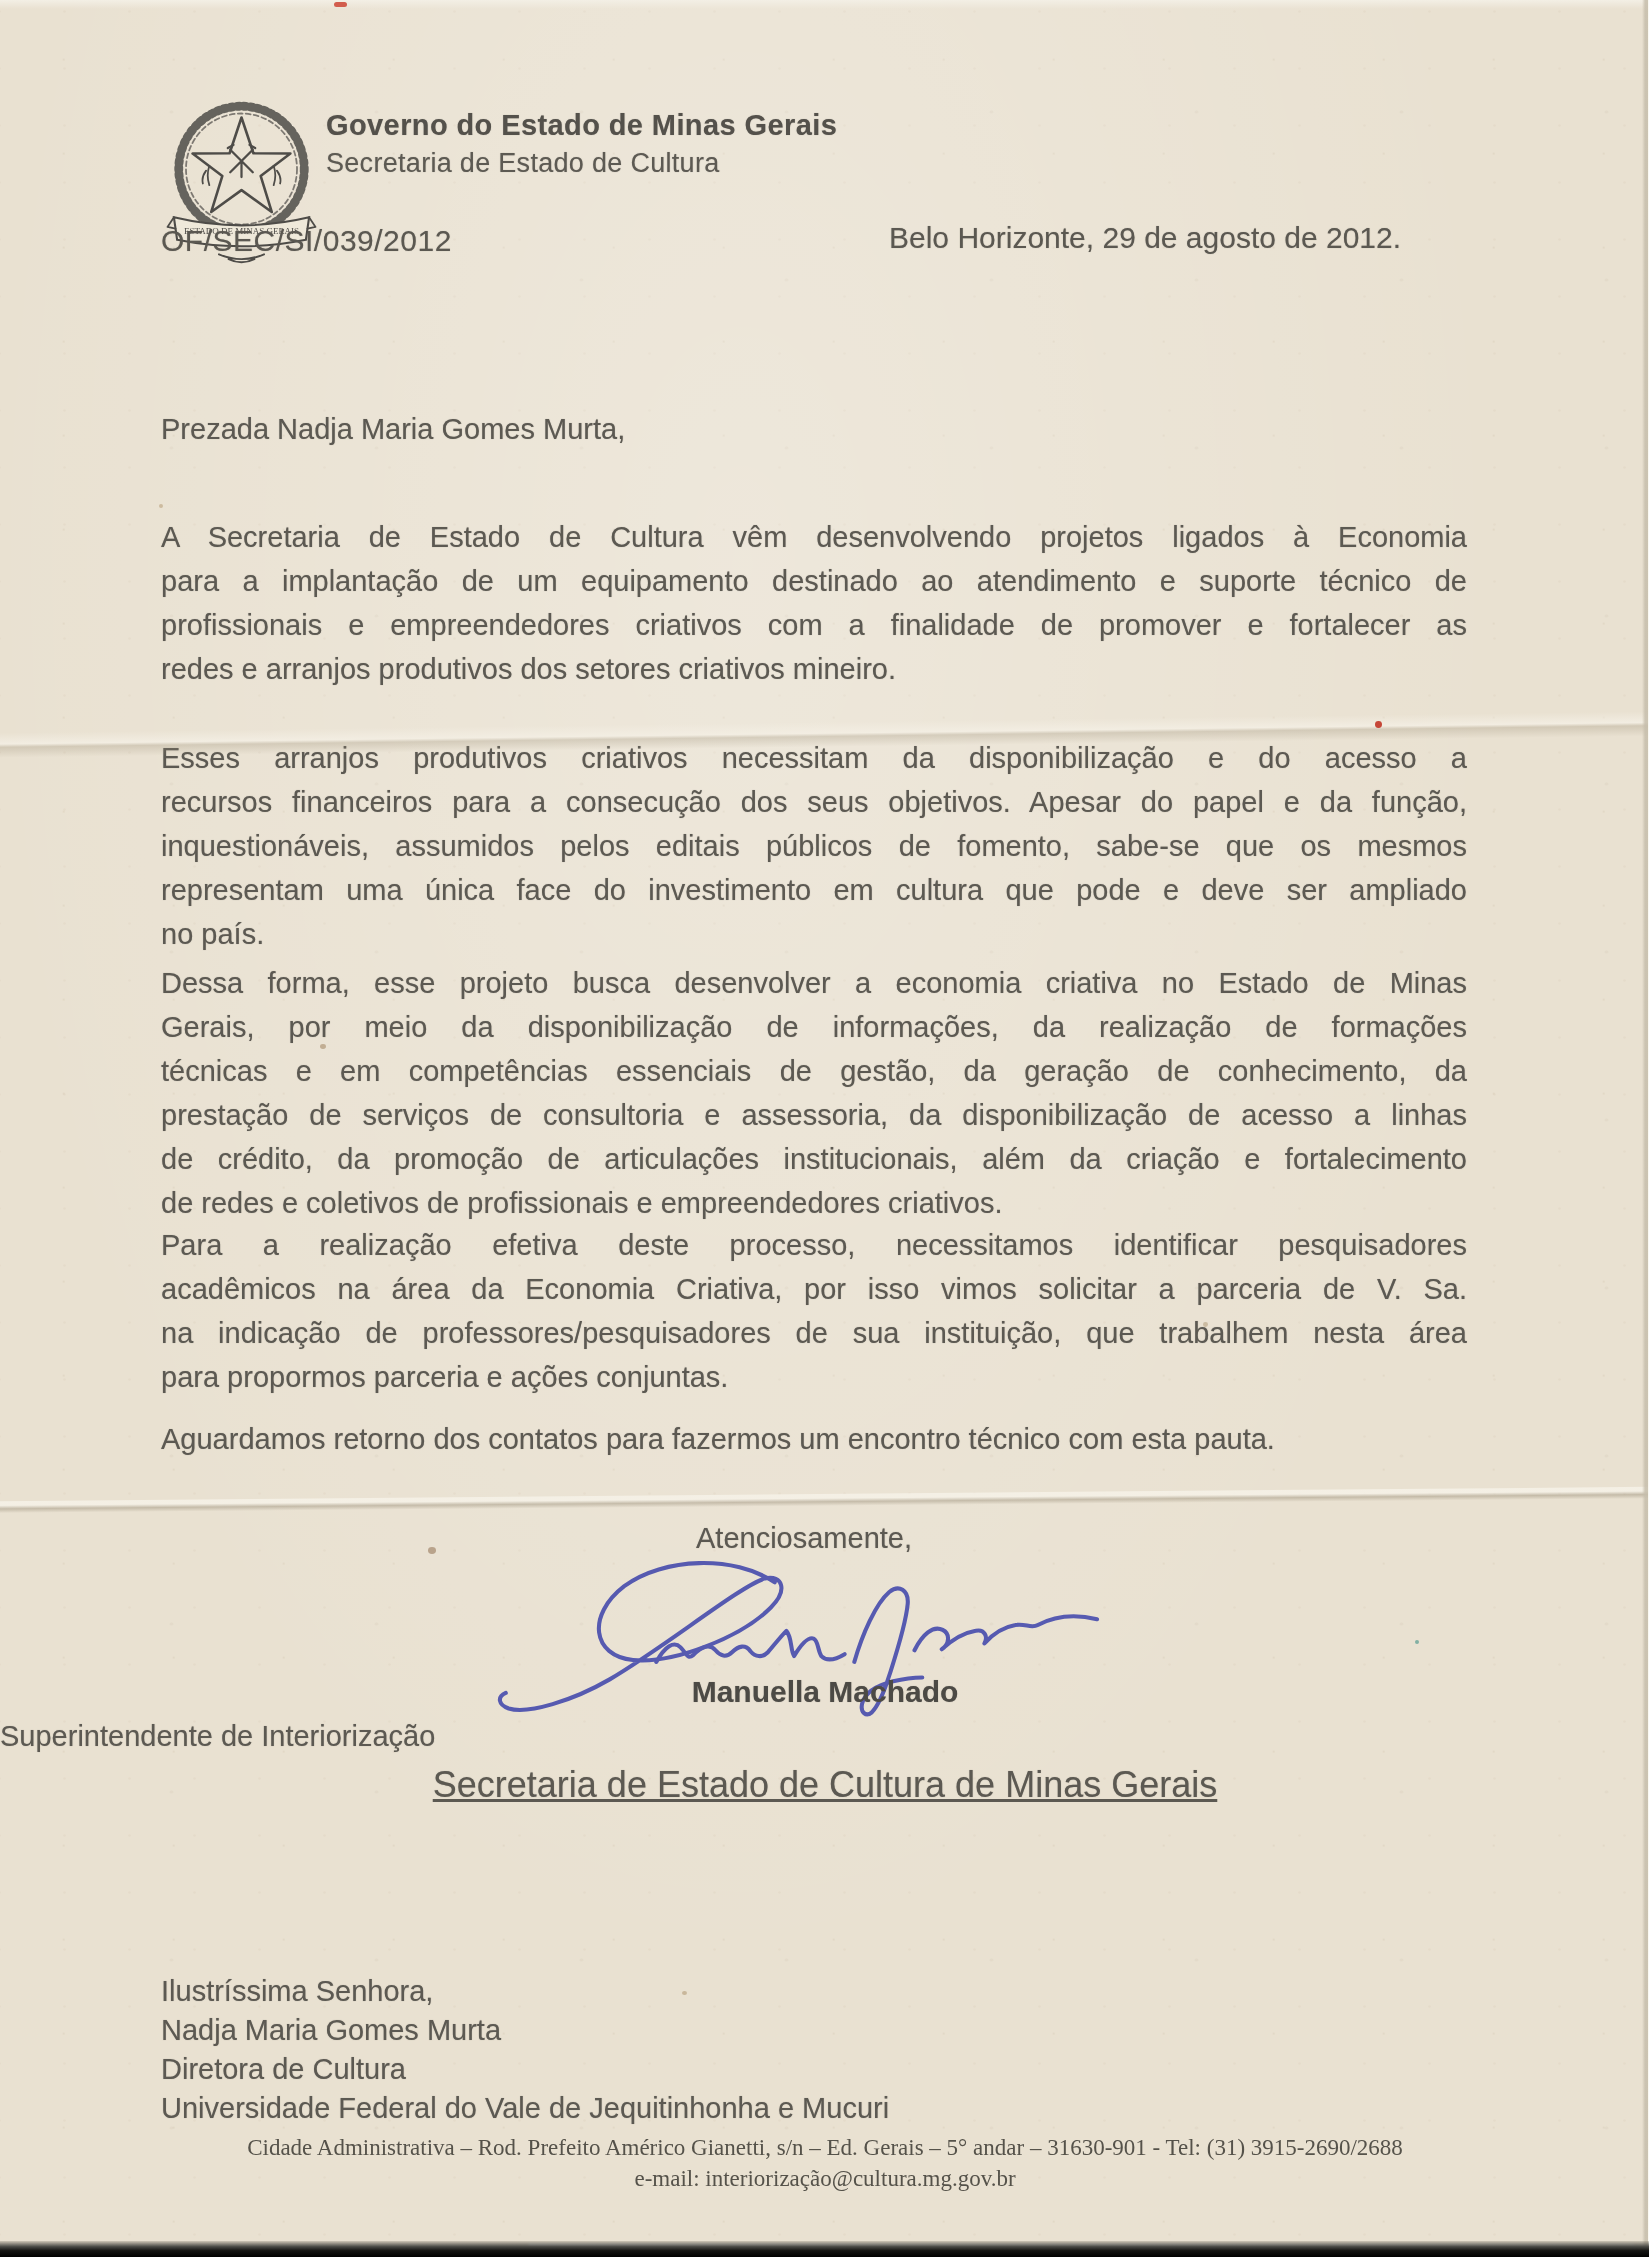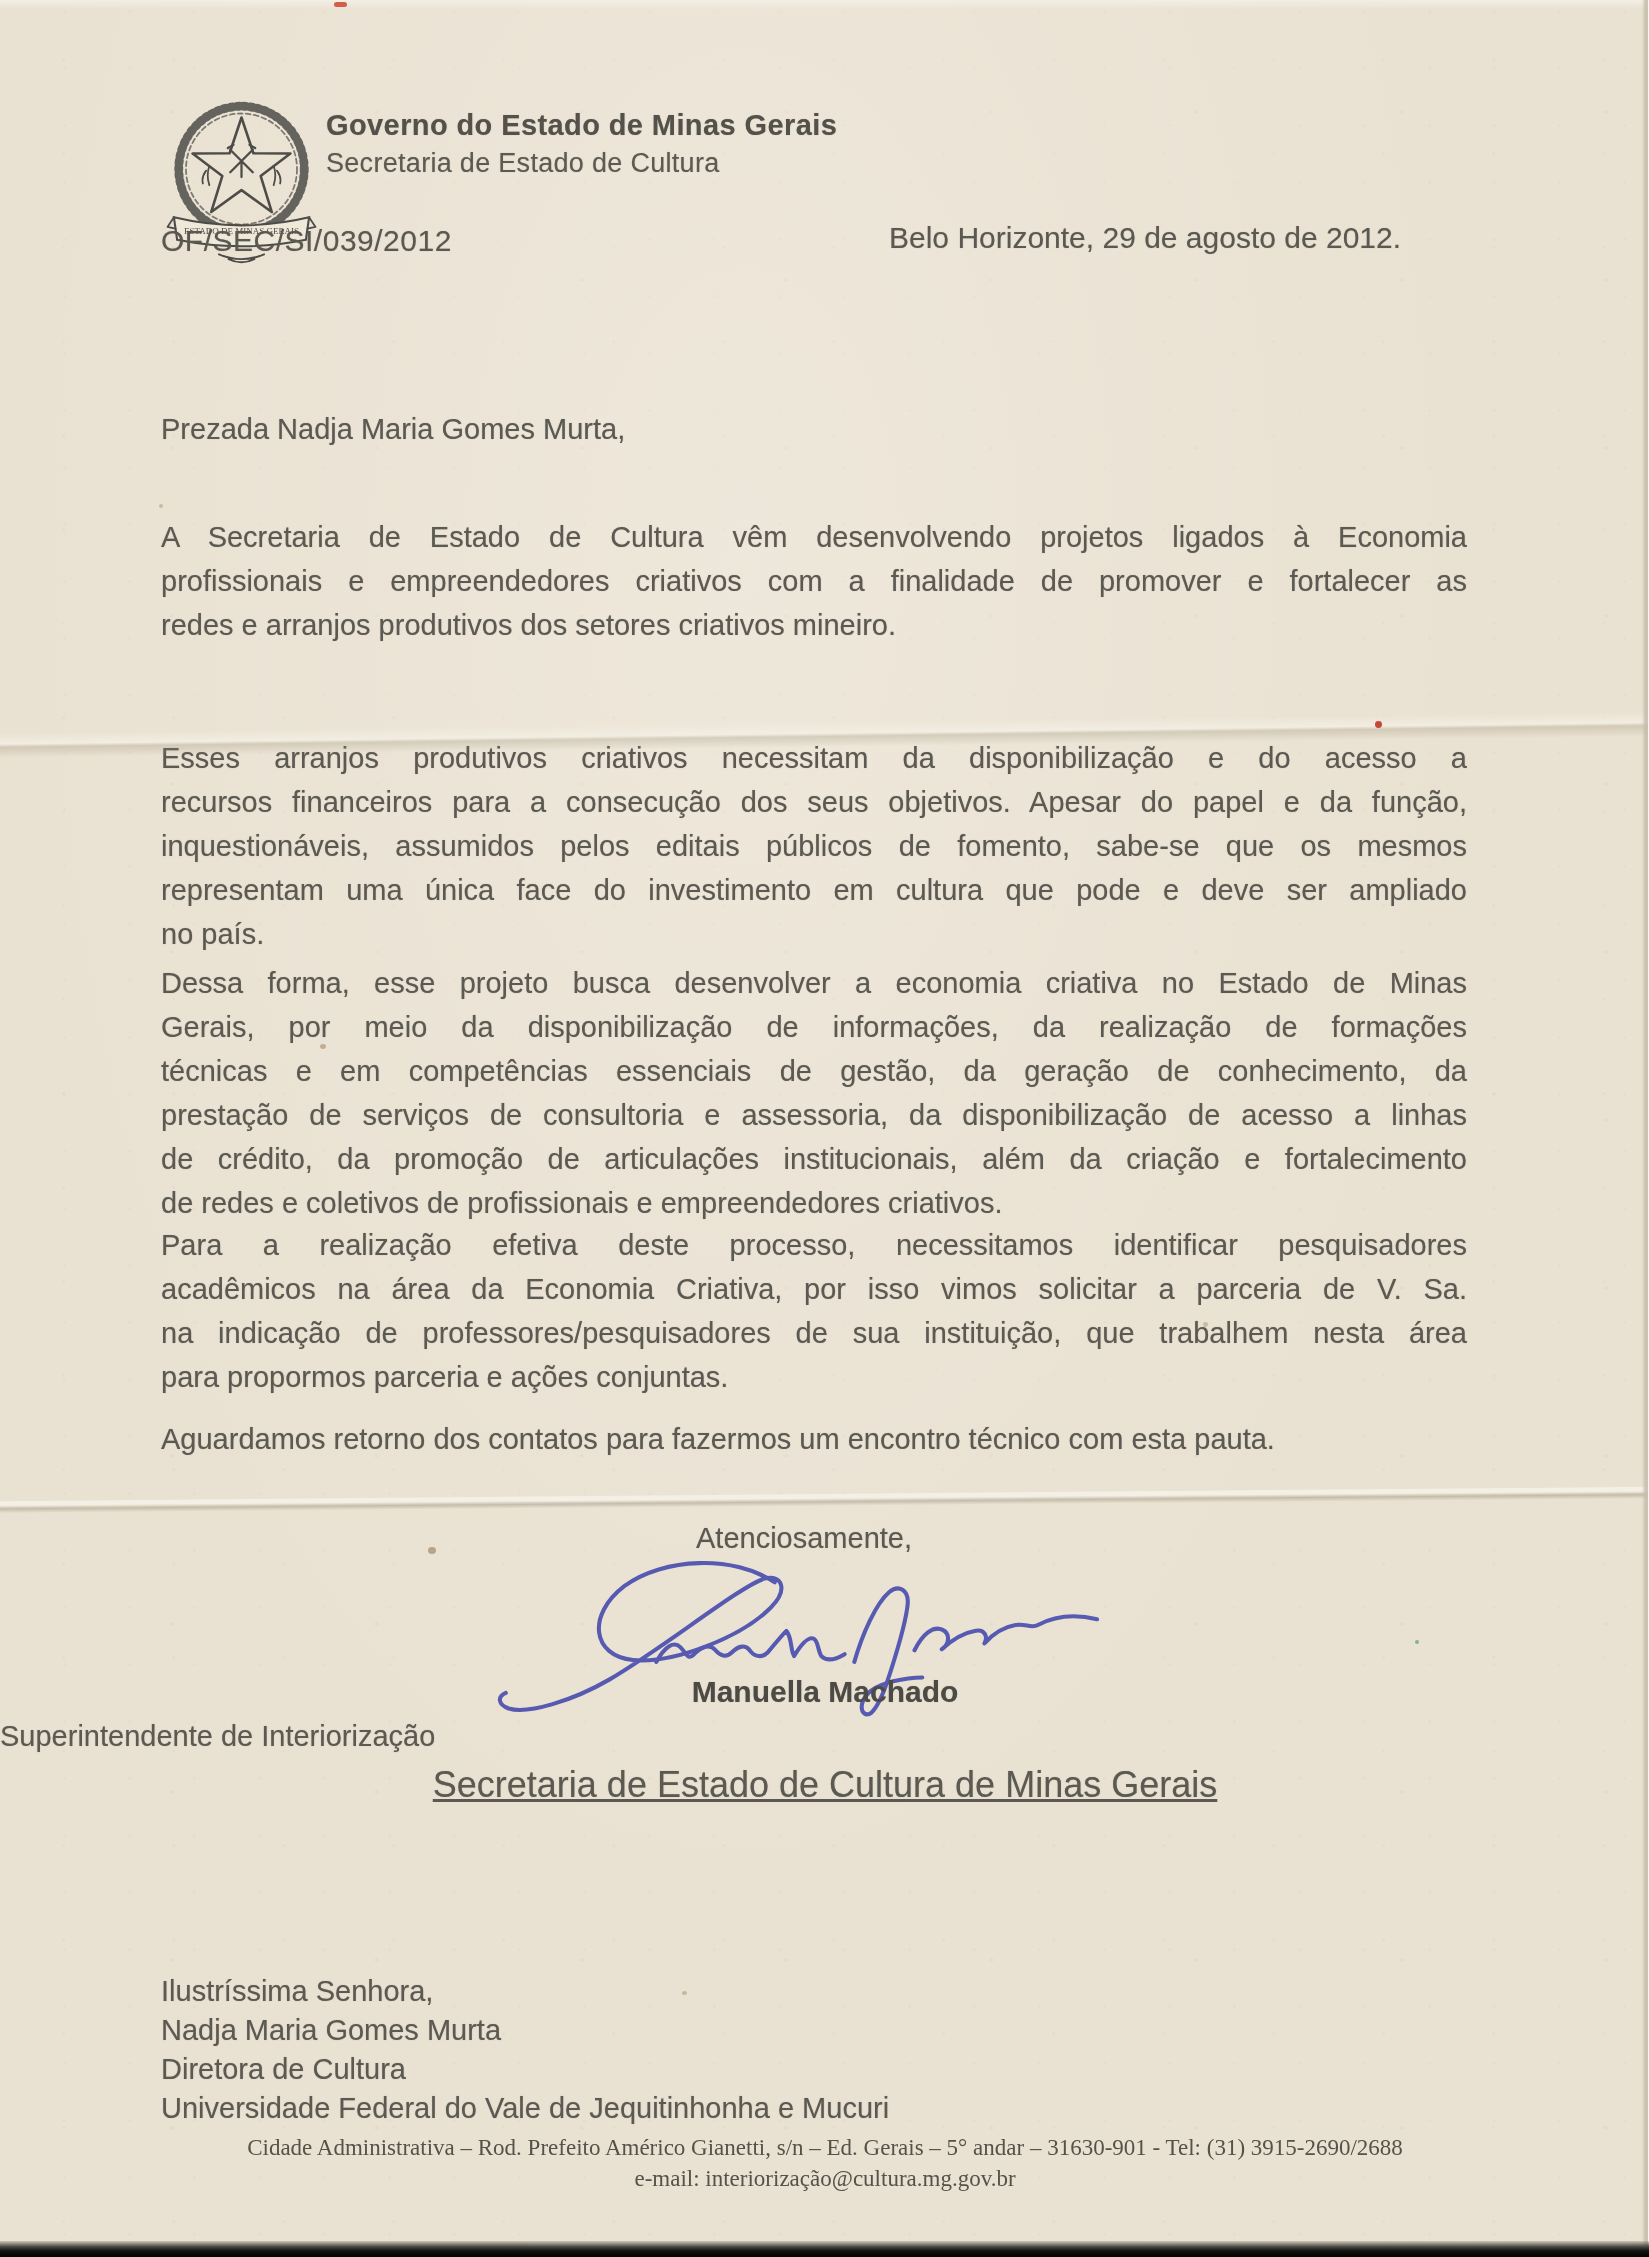--- a/index.html
+++ b/index.html
@@ -96,20 +96,21 @@
   <div class="abs txt org-name">Governo do Estado de Minas Gerais</div>
   <div class="abs txt org-unit">Secretaria de Estado de Cultura</div>
 
   <div class="abs txt ref">OF/SEC/SI/039/2012</div>
   <div class="abs txt dateline">Belo Horizonte, 29 de agosto de 2012.</div>
 
   <div class="abs txt salutation">Prezada Nadja Maria Gomes Murta,</div>
 
   <div class="abs txt para p1">
       <div class="jline">A Secretaria de Estado de Cultura vêm desenvolvendo projetos ligados à Economia</div>
+      <div class="jline">para a implantação de um equipamento destinado ao atendimento e suporte técnico de</div>
       <div class="jline">profissionais e empreendedores criativos com a finalidade de promover e fortalecer as</div>
       <div class="jline last">redes e arranjos produtivos dos setores criativos mineiro.</div>
     </div>
   <div class="abs txt para p2">
       <div class="jline">Esses arranjos produtivos criativos necessitam da disponibilização e do acesso a</div>
       <div class="jline">recursos financeiros para a consecução dos seus objetivos. Apesar do papel e da função,</div>
       <div class="jline">inquestionáveis, assumidos pelos editais públicos de fomento, sabe-se que os mesmos</div>
       <div class="jline">representam uma única face do investimento em cultura que pode e deve ser ampliado</div>
       <div class="jline last">no país.</div>
     </div>

